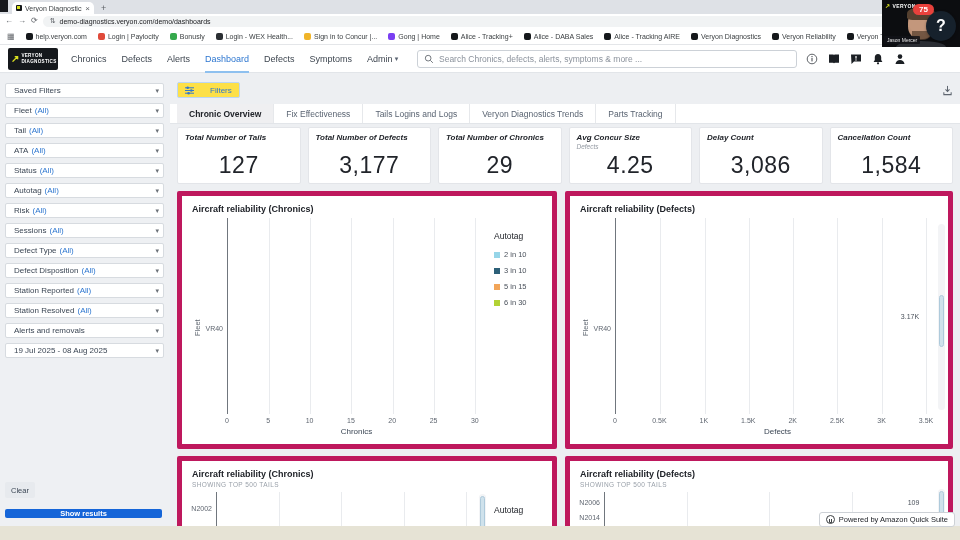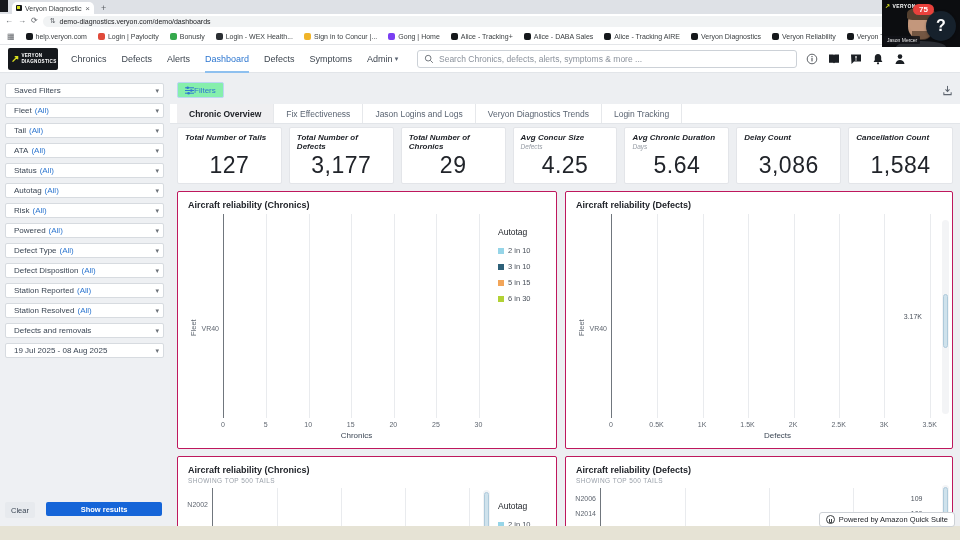--- a/index.html
+++ b/index.html
@@ -64,44 +64,44 @@
                  align-items:center; justify-content:center; z-index:90; box-shadow:0 1px 3px rgba(0,0,0,.3); }
   .help-badge { position:absolute; right:26px; top:4px; background:#e8413c; color:#fff; font-size:8px;
                 font-weight:bold; border-radius:7px; padding:1px 6px; z-index:91; }
   
   .content { position:absolute; top:74px; left:0; right:0; bottom:0; display:flex;justify-content:center; }
   .sidebar { width:170px; background:#eef0f3; padding:9px 6px 0 5px; display:flex; flex-direction:column; gap:5px; position:relative; }
   .filter-pill { background:#fff; border:1px solid #d7dbe0; border-radius:2px; height:15px; flex:none;
                  display:flex; align-items:center; padding:0 4px 0 8px; font-size:8px; color:#3b4654; }
   .filter-pill .val { color:#2e77d0; margin-left:3px; }
   .filter-pill .caret { margin-left:auto; color:#6a7077; font-size:7px; }
-  .sidebar-actions { position:absolute; left:5px; right:8px; bottom:22px; display:flex; gap:11px; }
+  .sidebar-actions { position:absolute; left:5px; right:8px; bottom:22px; display:flex; gap:11px;flex-direction:column; }
   .btn-clear { width:30px; height:16px; background:#e7eaee; border:none; color:#3b4654; font-size:7.5px; font-family:inherit; border-radius:2px;}
   .btn-show { flex:1; height:14px; background:#1565d8; border:none; color:#fff; font-size:7.5px; font-weight:bold; font-family:inherit; border-radius:2px;}
   .main { flex:1; padding:8px 7px 0 7px; position:relative; }
   .topbar { display:flex; align-items:center; height:16px; }
-  .filters-btn { display:flex; align-items:center; gap:0; border:1px solid #bcd6f2; background:#86efac;
+  .filters-btn { display:flex; align-items:center; gap:16px; border:1px solid #bcd6f2; background:#fde047;
                  color:#2e77d0; font-size:8px; padding:0 7px; height:16px; border-radius:2px; }
   .export-btn { margin-left:auto; }
   .tabsrow { margin:6px -7px 0 -7px; padding-left:7px; background:#fff; border-bottom:1px solid #e2e5e9;
              display:flex; align-items:stretch; height:20px; font-size:8.5px; color:#5a6472; }
   .rtab { display:flex; align-items:center; padding:0 12px; border-right:1px solid #e6e8eb; }
   .rtab.active { background:#efeff1; color:#21242a; font-weight:bold; }
   
   .kpirow { display:flex; gap:7px; margin-top:3px; }
   .kpi { flex:1; height:57px; background:#fff; border:1px solid #e3e5e9; border-radius:2px;
          padding:5px 7px 4px; display:flex; flex-direction:column; }
   .kpi .lbl { font-size:8px; font-weight:bold;font-style:italic; }
   .kpi .sub { font-size:6.5px; font-style:italic; color:#949aa3; margin-top:1px; }
   .kpi .val { margin-top:auto; align-self:center; font-size:23px; font-weight:normal; letter-spacing:.5px; }
   
   .chartsrow { display:flex; gap:8px; margin-top:7px; }
   .row1 { height:258px; }
   .row2 { height:180px; }
-  .chart-card { background:#fff; border:1px solid #be185d; border-radius:2px; padding:8px 8px 6px 10px;
+  .chart-card { background:#fff; border:5px solid #be185d; border-radius:2px; padding:8px 8px 6px 10px;
                 position:relative; display:flex; flex-direction:column; overflow:hidden; }
   .cardA { width:380px; flex:none; } .cardB { flex:1; }
   .chart-title { font-size:9px; font-weight:bold; }
   .chart-sub { font-size:6.5px; color:#9aa1aa; letter-spacing:.4px; margin-top:2px; }
   .chart-body { flex:1; display:flex; margin-top:4px; min-height:0; }
   .ylabel { width:11px; display:flex; align-items:center; justify-content:center; font-size:7.5px; color:#5f6670;
             writing-mode:vertical-rl; transform:rotate(180deg); }
   .yticks { width:24px; position:relative; font-size:7px; color:#5f6670; }
   .ytick { position:absolute; right:4px; transform:translateY(-50%); white-space:nowrap; }
   .plotwrap { flex:1; display:flex; flex-direction:column; min-width:0; }
@@ -311,41 +311,41 @@
           <span class="caret">▾</span>
         </div><div class="filter-pill">
           <span>Autotag</span>
           <span class="val">(All)</span>
           <span class="caret">▾</span>
         </div><div class="filter-pill">
           <span>Risk</span>
           <span class="val">(All)</span>
           <span class="caret">▾</span>
         </div><div class="filter-pill">
-          <span>Powered</span>
+          <span>Sessions</span>
           <span class="val">(All)</span>
           <span class="caret">▾</span>
         </div><div class="filter-pill">
           <span>Defect Type</span>
           <span class="val">(All)</span>
           <span class="caret">▾</span>
         </div><div class="filter-pill">
           <span>Defect Disposition</span>
           <span class="val">(All)</span>
           <span class="caret">▾</span>
         </div><div class="filter-pill">
           <span>Station Reported</span>
           <span class="val">(All)</span>
           <span class="caret">▾</span>
         </div><div class="filter-pill">
           <span>Station Resolved</span>
           <span class="val">(All)</span>
           <span class="caret">▾</span>
         </div><div class="filter-pill">
-          <span>Defects and removals</span>
+          <span>Alerts and removals</span>
           <span class="caret">▾</span>
         </div><div class="filter-pill">
           <span>19 Jul 2025 - 08 Aug 2025</span>
           <span class="caret">▾</span>
         </div></span>
     <div class="sidebar-actions">
       <button class="btn-clear">Clear</button>
       <button class="btn-show">Show results</button>
     </div>
   </div>
@@ -371,52 +371,47 @@
     </div>
 
     <div class="tabsrow" id="report-tabs">
         <div class="rtab active">
           <span>Chronic Overview</span>
         </div>
         <div class="rtab">
           <span>Fix Effectiveness</span>
         </div>
         <div class="rtab">
-          <span>Jason Logins and Logs</span>
+          <span>Tails Logins and Logs</span>
         </div>
         <div class="rtab">
           <span>Veryon Diagnostics Trends</span>
         </div>
         <div class="rtab">
-          <span>Login Tracking</span>
+          <span>Parts Tracking</span>
         </div>
       </div>
 
     <div class="kpirow" id="kpi-row">
         <div class="kpi">
           <div class="lbl">Total Number of Tails</div>
           <div class="val">127</div>
         </div>
         <div class="kpi">
           <div class="lbl">Total Number of Defects</div>
           <div class="val">3,177</div>
         </div>
         <div class="kpi">
           <div class="lbl">Total Number of Chronics</div>
           <div class="val">29</div>
         </div>
         <div class="kpi">
           <div class="lbl">Avg Concur Size</div>
           <div class="sub">Defects</div>
           <div class="val">4.25</div>
-        </div>
-        <div class="kpi">
-          <div class="lbl">Avg Chronic Duration</div>
-          <div class="sub">Days</div>
-          <div class="val">5.64</div>
         </div>
         <div class="kpi">
           <div class="lbl">Delay Count</div>
           <div class="val">3,086</div>
         </div>
         <div class="kpi">
           <div class="lbl">Cancellation Count</div>
           <div class="val">1,584</div>
         </div>
       </div>

